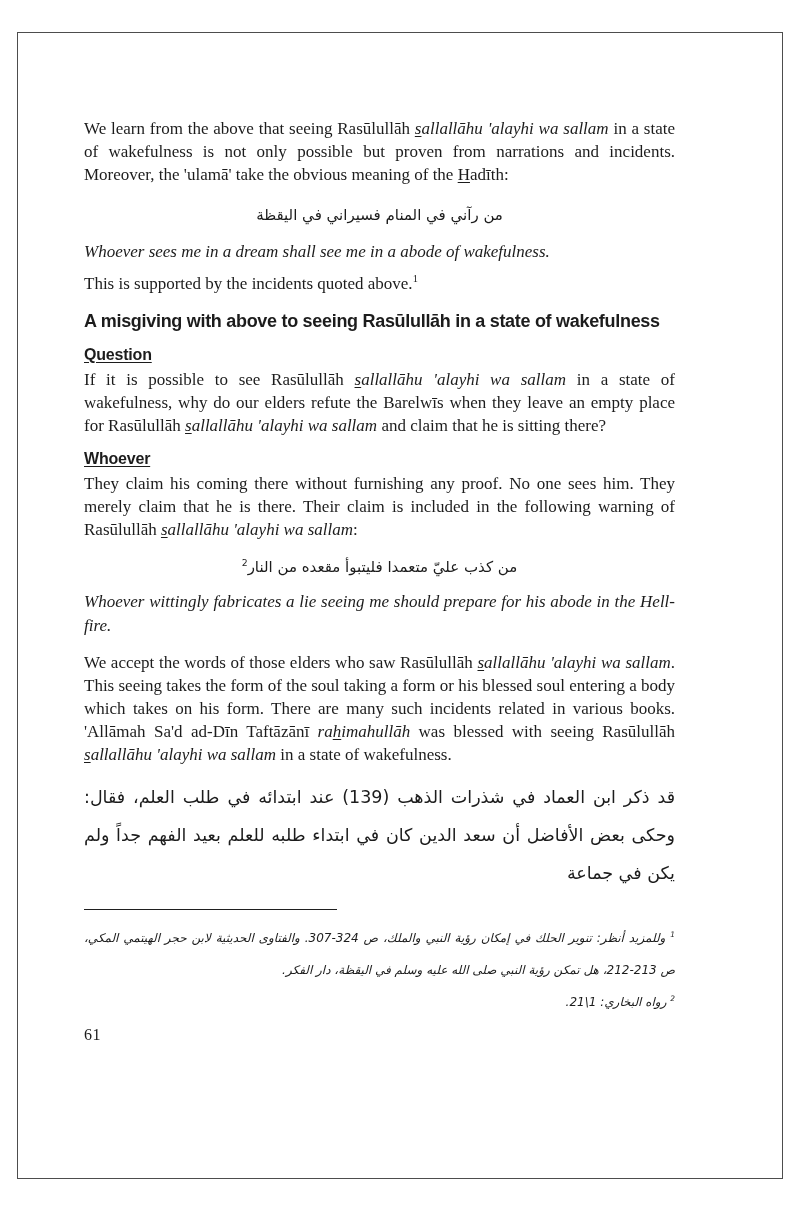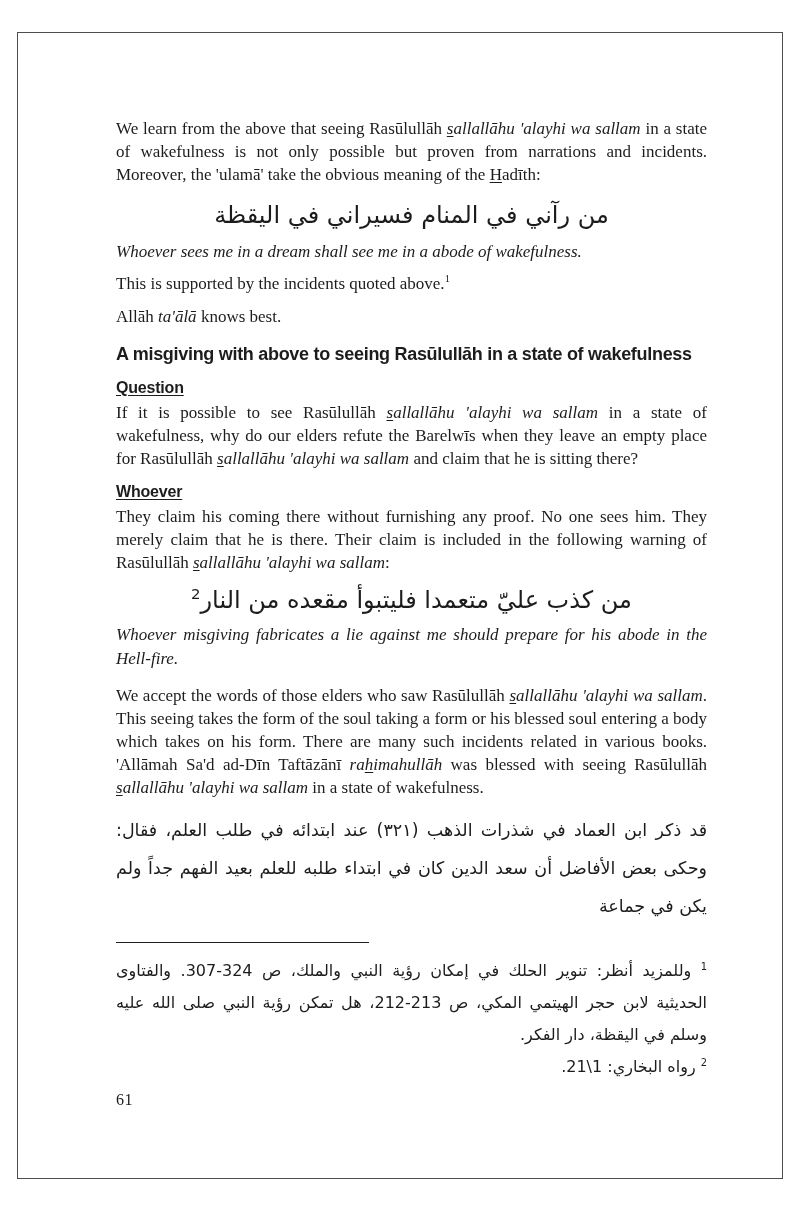--- a/index.html
+++ b/index.html
@@ -5,80 +5,79 @@
   html,body{margin:0;padding:0;}
   body{
     width:800px;height:1216px;position:relative;background:#ffffff;
     font-family:"Liberation Serif","DejaVu Serif",serif;color:#1c1c1c;
     -webkit-font-smoothing:antialiased;
   }
   .frame{
     position:absolute;left:17px;top:32px;width:766px;height:1147px;
     border:1px solid #4d4d4d;box-sizing:border-box;background:#fff;
   }
-  .text-block{margin:84px 75px 0 98px;width:591px;}
+  .text-block{margin:84px 75px 0 66px;width:591px;}
   p{margin:0;}
   .body-p{font-size:17px;line-height:23px;text-align:justify;}
   .line{font-size:17px;line-height:23px;}
   .trans{font-style:italic;font-size:17px;line-height:24px;text-align:justify;}
   .ar{font-family:"DejaVu Sans",sans-serif;direction:rtl;unicode-bidi:embed;}
-  .ar-quote{font-size:24px;line-height:30px;text-align:center;}
+  .ar-quote{font-size:15px;line-height:30px;text-align:center;}
   .ar-para{font-size:17.5px;line-height:38px;text-align:justify;margin-top:12px;}
   .section-h{
     font-family:"Liberation Sans",sans-serif;font-weight:bold;font-size:18px;
     letter-spacing:-0.3px;margin:14px 0 10px 0;line-height:24px;
   }
   .qa-h{
     font-family:"Liberation Sans",sans-serif;font-weight:bold;font-size:16px;
     letter-spacing:-0.2px;text-decoration:underline;text-underline-offset:2px;
     margin:11px 0 3px 0;line-height:21px;
   }
   sup{font-size:0.62em;line-height:0;}
   u{text-underline-offset:2px;text-decoration-thickness:1px;}
   .sp-sm{margin-top:8px;}
   .sp-md{margin-top:10px;}
   .sp-lg{margin-top:13px;}
   .fn-sep{width:253px;height:0;border-top:1.6px solid #1f1f1f;margin:17px 0 12px 0;}
-  .fn{font-size:16px;line-height:32px;text-align:justify;}
+  .fn{font-size:12px;line-height:32px;text-align:justify;font-style:italic;}
   .fn-last{text-align:right;}
   .page-num{text-align:left;font-size:16px;margin-top:8px;letter-spacing:0.5px;}
 </style>
 </head>
 <body>
 
 <div class="frame">
   <div class="text-block">
 
     <p class="body-p">We learn from the above that seeing Rasūlullāh <i><u>s</u>allallāhu 'alayhi wa sallam</i> in a state of wakefulness is not only possible but proven from narrations and incidents. Moreover, the 'ulamā' take the obvious meaning of the <u>H</u>adīth:</p>
 
     <p class="ar ar-quote" dir="rtl" lang="ar" style="margin-top:14px">من رآني في المنام فسيراني في اليقظة</p>
 
     <p class="trans sp-md">Whoever sees me in a dream shall see me in a abode of wakefulness.</p>
 
     <p class="line sp-sm">This is supported by the incidents quoted above.<sup>1</sup></p>
 
-    <p class="line sp-md">Allāh <i>ta'ālā</i> knows best.</p>
 
     <h2 class="section-h">A misgiving with above to seeing Rasūlullāh in a state of wakefulness</h2>
 
     <h3 class="qa-h">Question</h3>
 
     <p class="body-p">If it is possible to see Rasūlullāh <i><u>s</u>allallāhu 'alayhi wa sallam</i> in a state of wakefulness, why do our elders refute the Barelwīs when they leave an empty place for Rasūlullāh <i><u>s</u>allallāhu 'alayhi wa sallam</i> and claim that he is sitting there?</p>
 
     <h3 class="qa-h">Whoever</h3>
 
     <p class="body-p">They claim his coming there without furnishing any proof. No one sees him. They merely claim that he is there. Their claim is included in the following warning of Rasūlullāh <i><u>s</u>allallāhu 'alayhi wa sallam</i>:</p>
 
     <p class="ar ar-quote" dir="rtl" lang="ar" style="margin-top:11px">من كذب عليّ متعمدا فليتبوأ مقعده من النار<sup>2</sup></p>
 
-    <p class="trans sp-sm">Whoever misgiving fabricates a lie against me should prepare for his abode in the Hell-fire.</p>
+    <p class="trans sp-sm">Whoever wittingly fabricates a lie seeing me should prepare for his abode in the Hell-fire.</p>
 
     <p class="body-p sp-lg">We accept the words of those elders who saw Rasūlullāh <i><u>s</u>allallāhu 'alayhi wa sallam</i>. This seeing takes the form of the soul taking a form or his blessed soul entering a body which takes on his form. There are many such incidents related in various books. 'Allāmah Sa'd ad-Dīn Taftāzānī <i>ra<u>h</u>imahullāh</i> was blessed with seeing Rasūlullāh <i><u>s</u>allallāhu 'alayhi wa sallam</i> in a state of wakefulness.</p>
 
-    <p class="ar ar-para" dir="rtl" lang="ar">قد ذكر ابن العماد في شذرات الذهب (٣٢١) عند ابتدائه في طلب العلم، فقال: وحكى بعض الأفاضل أن سعد الدين كان في ابتداء طلبه للعلم بعيد الفهم جداً ولم يكن في جماعة</p>
+    <p class="ar ar-para" dir="rtl" lang="ar">قد ذكر ابن العماد في شذرات الذهب (139) عند ابتدائه في طلب العلم، فقال: وحكى بعض الأفاضل أن سعد الدين كان في ابتداء طلبه للعلم بعيد الفهم جداً ولم يكن في جماعة</p>
 
     <div class="fn-sep"></div>
 
     <p class="ar fn" dir="rtl" lang="ar"><sup>1</sup> وللمزيد أنظر: تنوير الحلك في إمكان رؤية النبي والملك، ص <span dir="ltr">307-324</span>. والفتاوى الحديثية لابن حجر الهيتمي المكي، ص <span dir="ltr">212-213</span>، هل تمكن رؤية النبي صلى الله عليه وسلم في اليقظة، دار الفكر.</p>
 
     <p class="ar fn fn-last" dir="rtl" lang="ar"><sup>2</sup> رواه البخاري: <span dir="ltr">21\1</span>.</p>
 
     <p class="page-num">61</p>
 
   </div>

